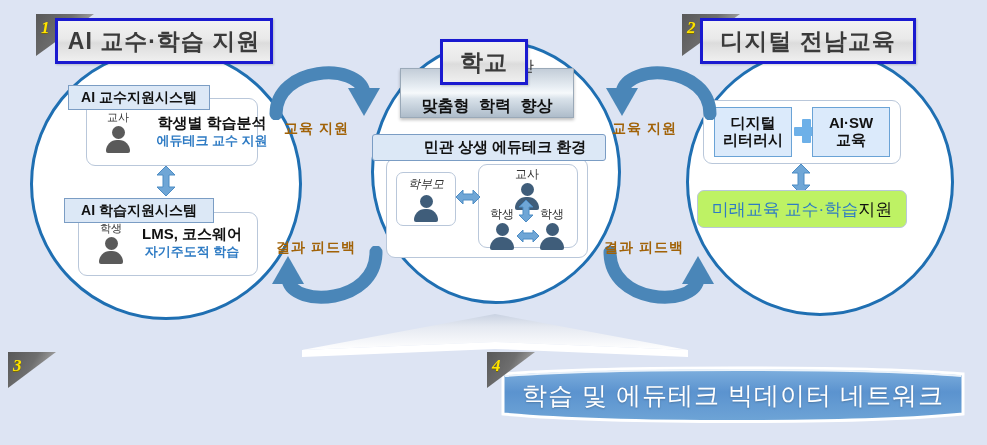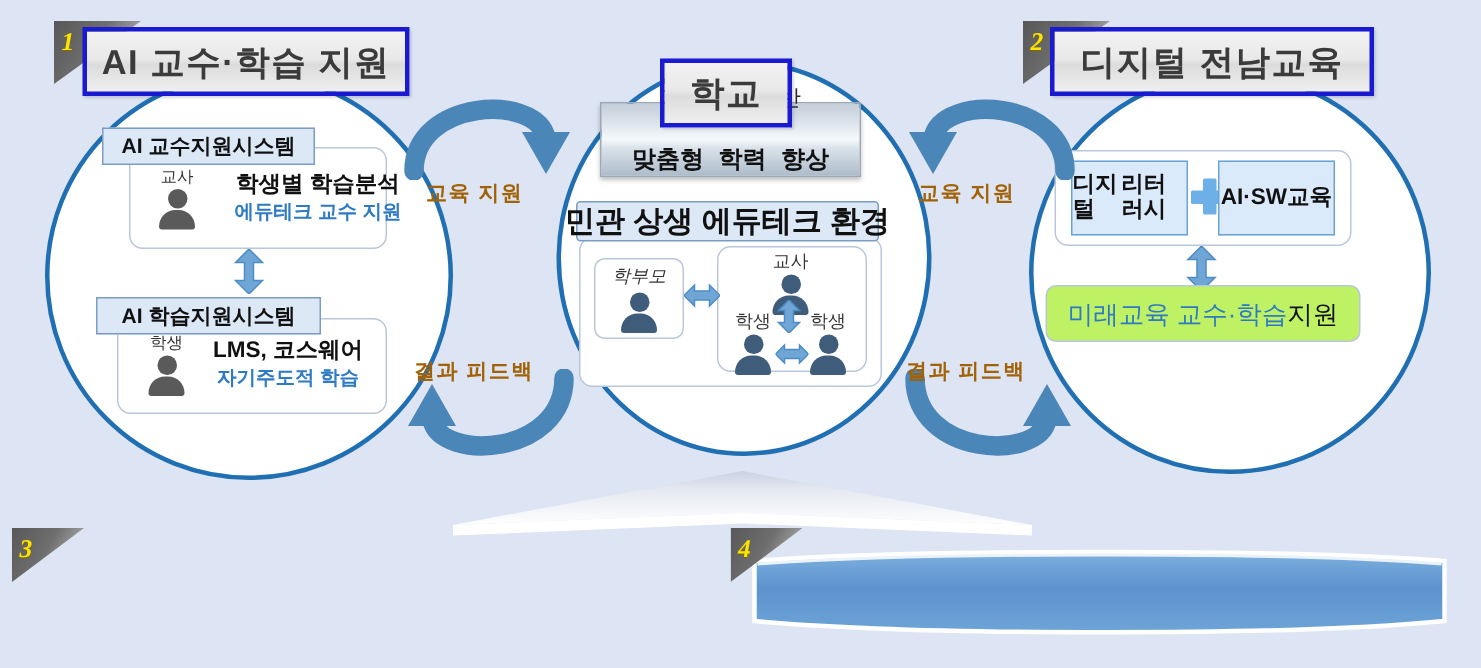--- a/index.html
+++ b/index.html
@@ -105,38 +105,38 @@
     box-shadow:0 2px 3px rgba(0,0,0,.25);
     display:flex;flex-direction:column;align-items:center;justify-content:flex-end;
     line-height:1.12;
     gap:24px;
   }
   #bevel-banner .l1{font-size:15px;color:#2b2b2b;}
   #bevel-banner .l2{font-size:16px;font-weight:bold;color:#111;font-family:Liberation Mono, monospace;}
 
   
   #env-head{
-    left:384px;top:134px;width:200px;height:25px;font-size:20px;border-radius:3px;
+    left:372px;top:134px;width:200px;height:25px;font-size:15px;border-radius:3px;padding-left:32px;
   }
   #env-box{left:386px;top:158px;width:200px;height:98px;}
   #parent-box{
     position:absolute;left:396px;top:172px;width:58px;height:52px;
     background:#fff;border:1px solid #b9c7da;border-radius:7px;z-index:4;
     display:flex;flex-direction:column;align-items:center;justify-content:center;
   }
   #cls-box{
     position:absolute;left:478px;top:164px;width:98px;height:82px;
     background:#fff;border:1px solid #b9c7da;border-radius:9px;z-index:4;
   }
 
   
   #dual-box{left:703px;top:100px;width:196px;height:62px;border-radius:9px;}
   .blue-chip{
     position:absolute;background:#dbeafb;border:1px solid #6aa3d6;
-    display:flex;flex-direction:row;align-items:center;justify-content:center;
+    display:flex;flex-direction:column;align-items:center;justify-content:center;
     font-weight:bold;color:#111;line-height:1.12;z-index:4;
   }
   #chip-lit{left:714px;top:107px;width:76px;height:48px;font-size:15px;}
   #chip-ai{left:812px;top:107px;width:76px;height:48px;font-size:15px;}
   #plus-sign{position:absolute;left:794px;top:119px;width:24px;height:24px;z-index:4;}
   #plus-sign .h{position:absolute;left:0;top:8px;width:24px;height:9px;background:#6db0e8;border-radius:1px;}
   #plus-sign .v{position:absolute;left:8px;top:0;width:9px;height:24px;background:#6db0e8;border-radius:1px;}
   #future-box{
     position:absolute;left:697px;top:190px;width:208px;height:36px;
     background:#bef264;border:1px solid #b9c7da;border-radius:7px;z-index:4;
@@ -346,19 +346,20 @@
       <defs>
         <linearGradient id="pl2" x1="0" y1="0" x2="0" y2="1">
           <stop offset="0%" stop-color="#7fb0de"></stop>
           <stop offset="45%" stop-color="#5b93cf"></stop>
           <stop offset="100%" stop-color="#6ea4d6"></stop>
         </linearGradient>
       </defs>
       <path d="M6,10 C116,2 366,2 466,10 L466,50 C366,60 116,60 6,50 Z" fill="url(#pl2)" stroke="#ffffff" stroke-width="3"></path>
       <path d="M8,12 C118,4 364,4 464,12" fill="none" stroke="#eaf2fa" stroke-width="2"></path>
     </svg>
+    <div class="plat-text">학습 및 에듀테크 빅데이터 네트워크</div>
   </div>
   <div class="badge" style="left:487px;top:352px;width:50px;height:38px;">
     <div class="tri grad" style="width:48px;height:36px;"></div>
     <div class="num">4</div>
   </div>
 
 </div>
 
 </body></html>

